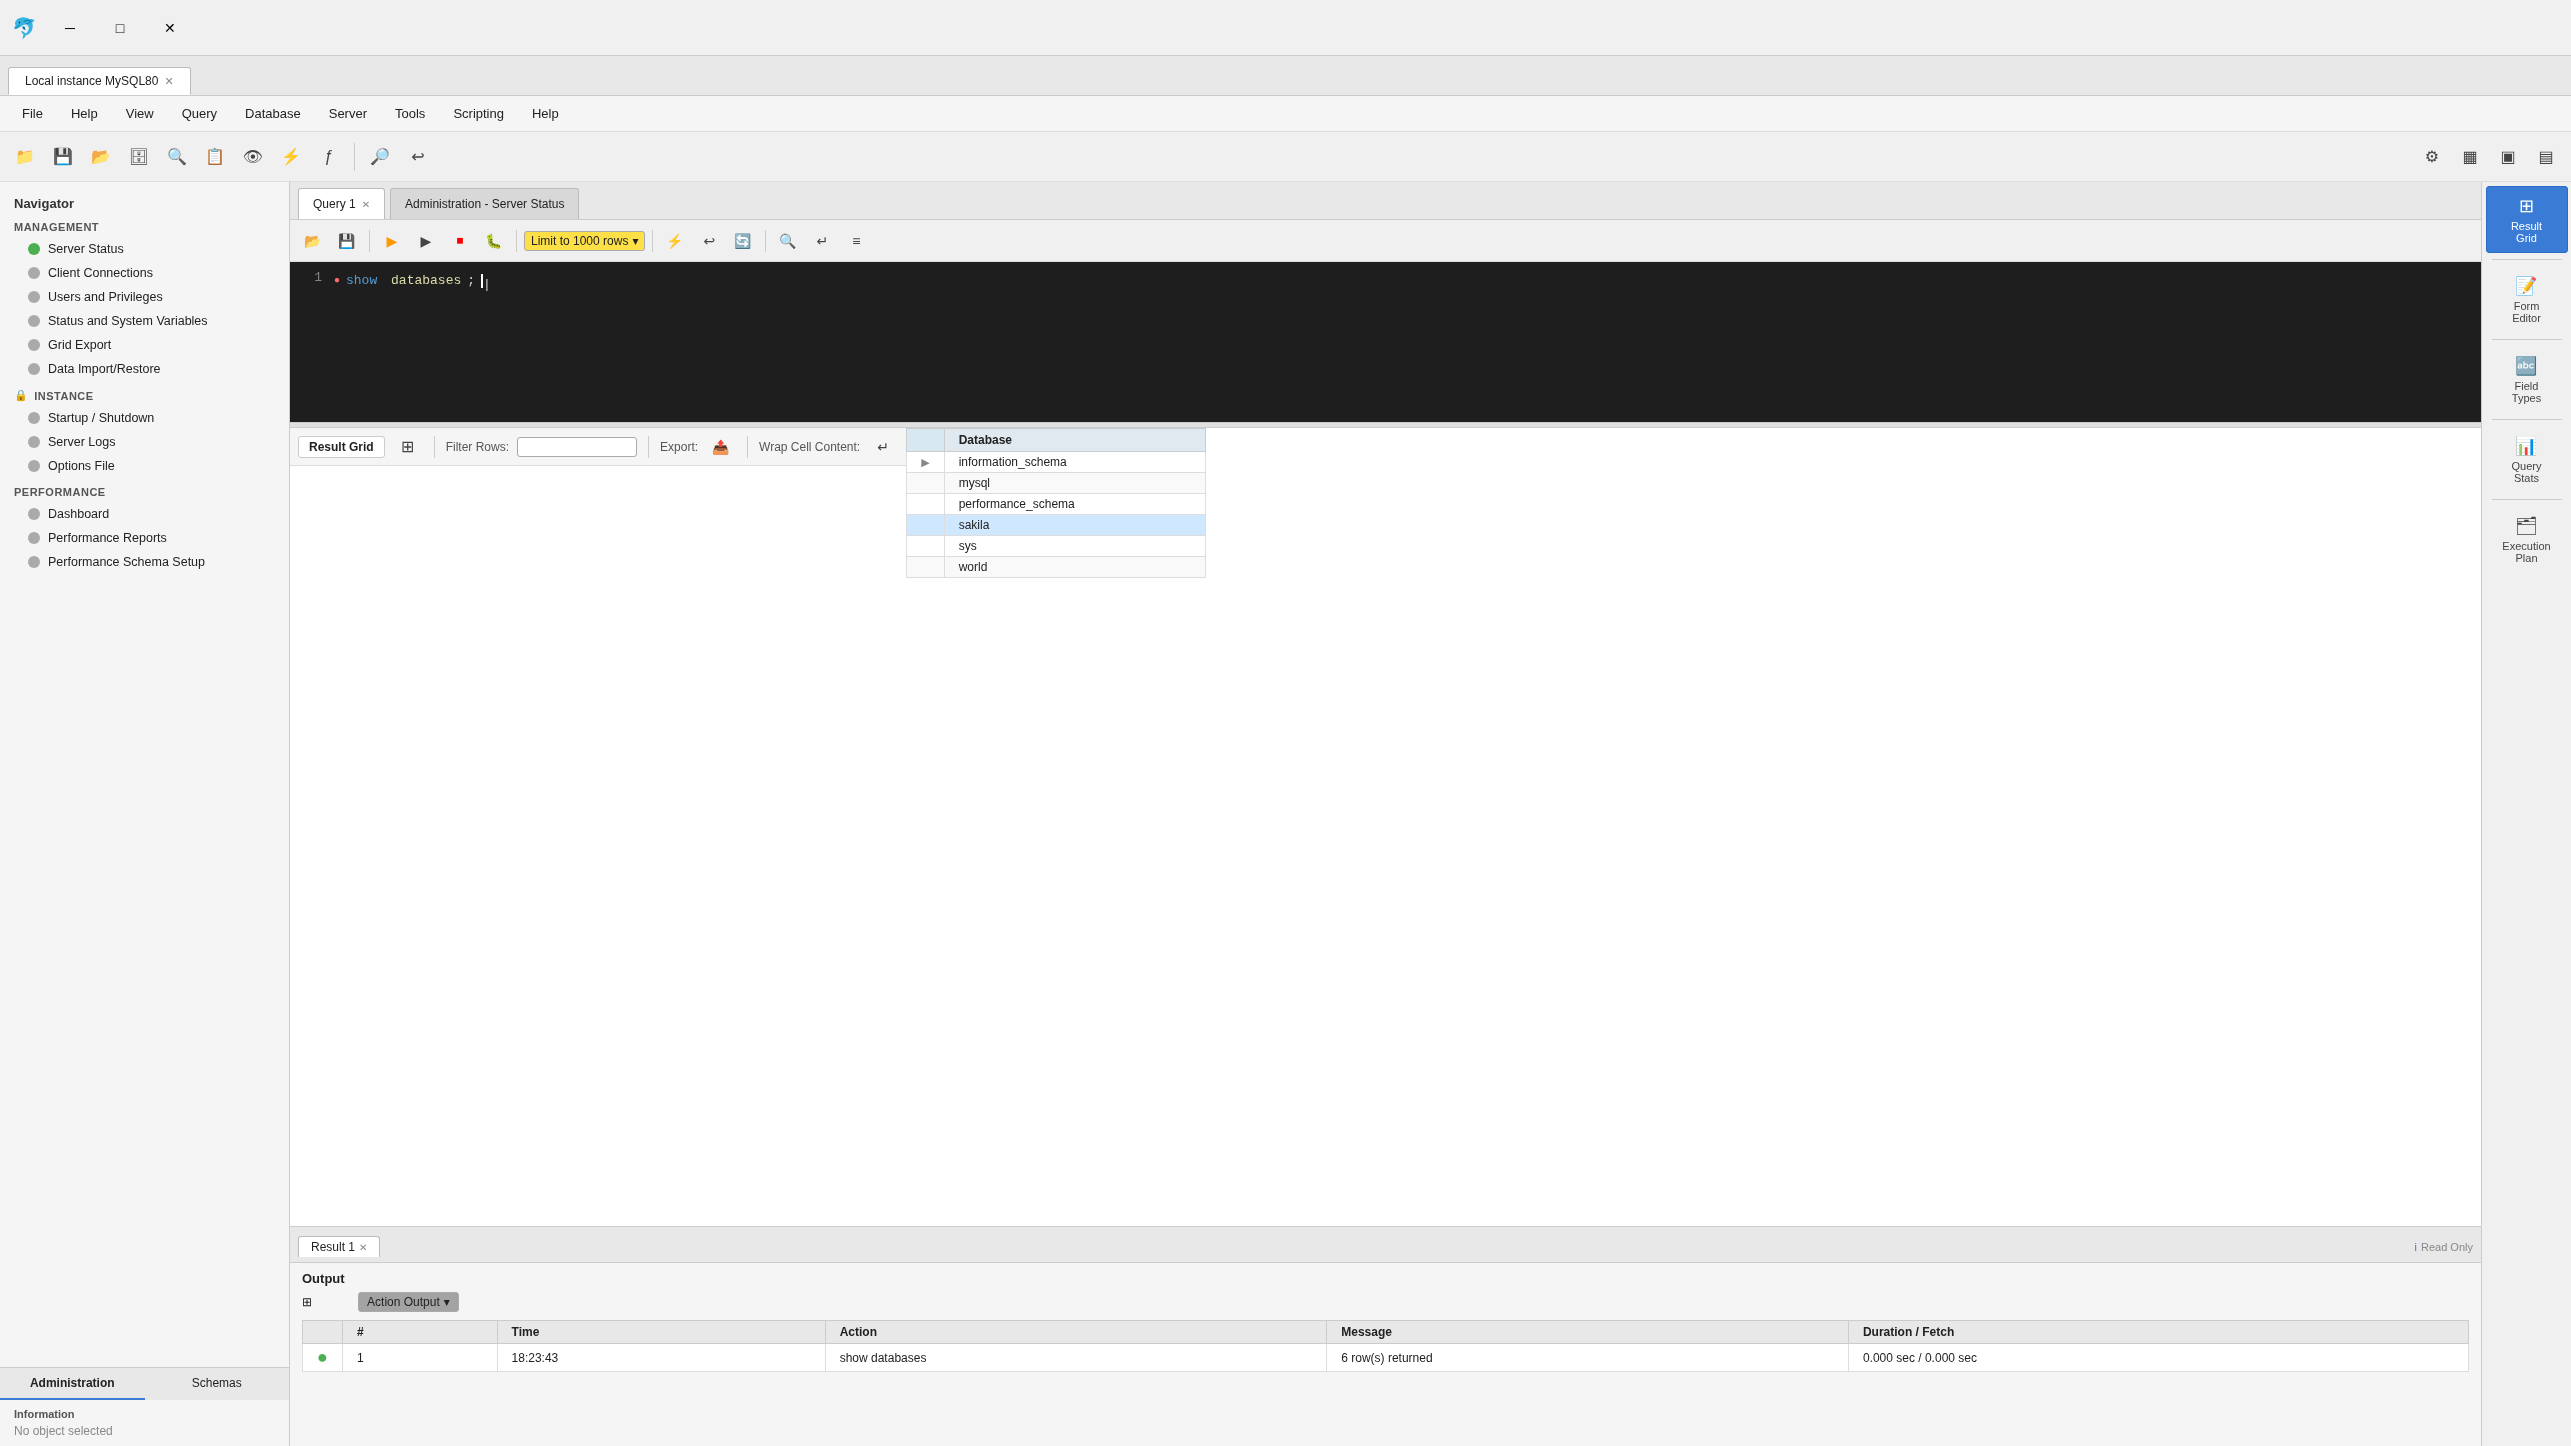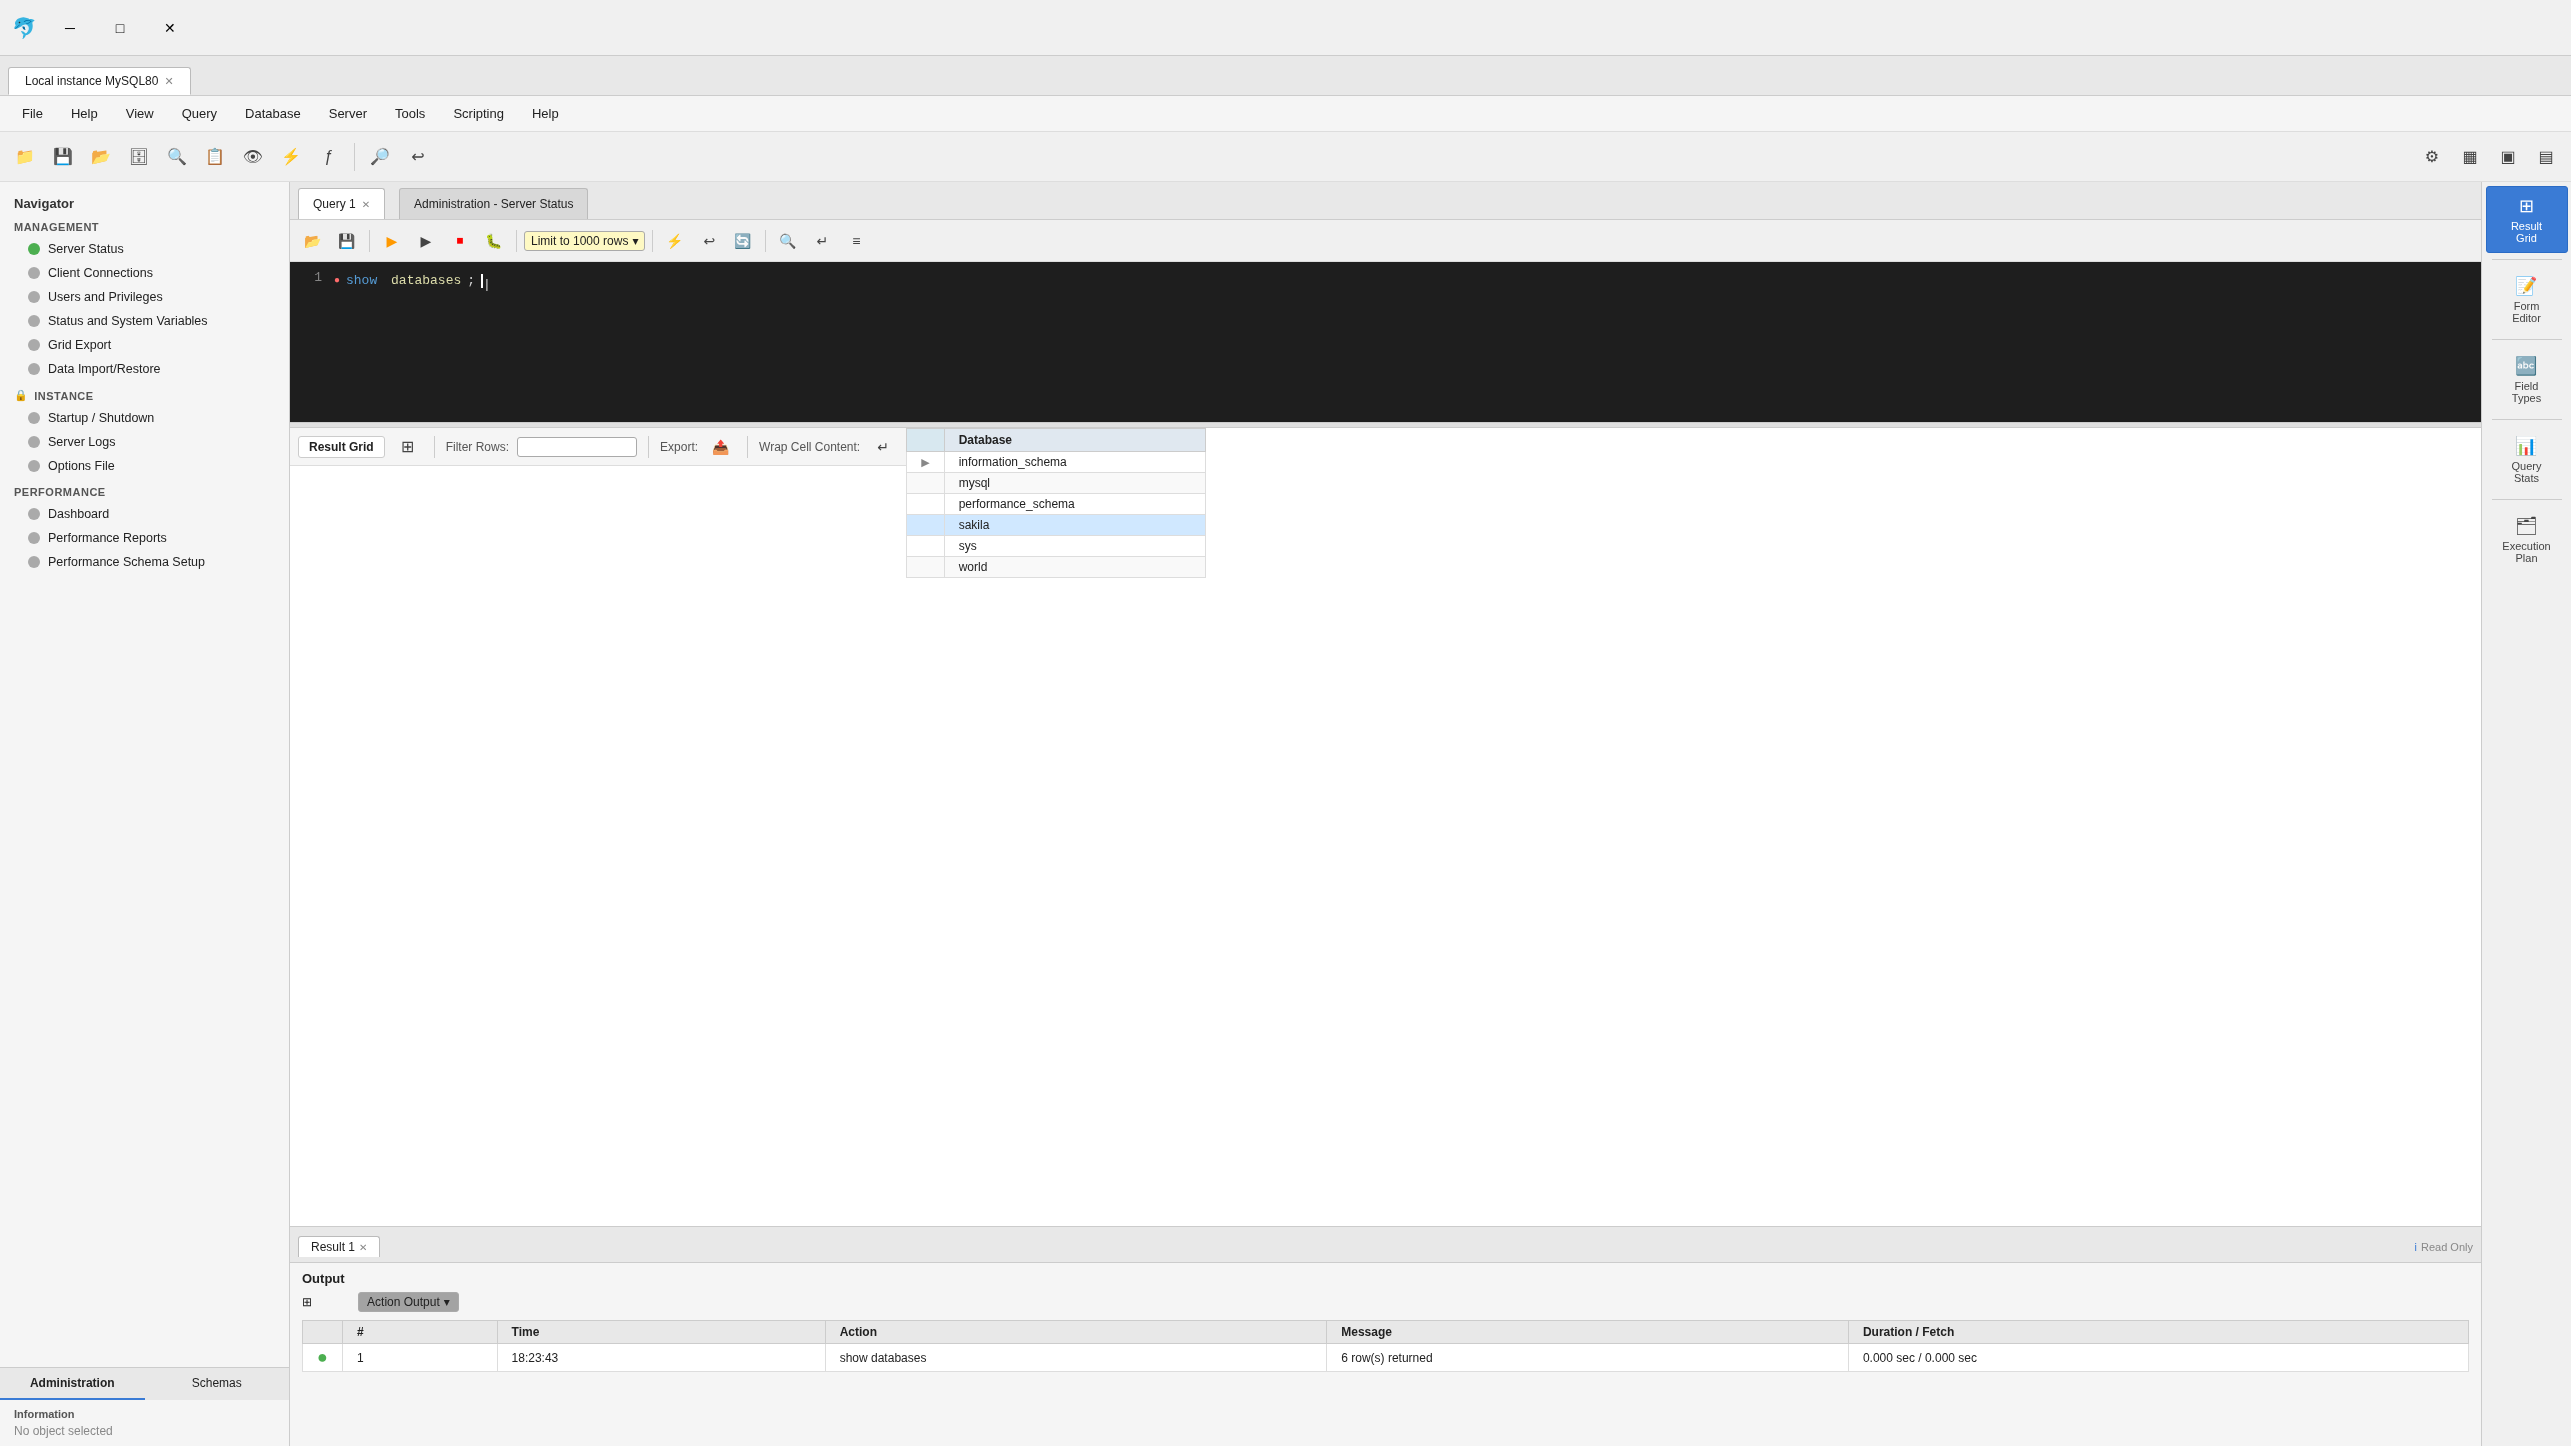--- a/index.html
+++ b/index.html
@@ -174,21 +174,21 @@
     }
     .query-tab {
       padding: 8px 14px;
       background: #d8d8d8;
       border: 1px solid #bbb;
       border-bottom: none;
       cursor: pointer;
       font-size: 12px;
       border-radius: 3px 3px 0 0;
       display: flex; align-items: center; gap: 6px;
-      margin-right: 14px;
+      margin-right: 5px;
     }
     .query-tab.active { background: #fff; }
     .query-tab .q-close { color: #888; font-size: 10px; }
 
     
     #query-toolbar {
       display: flex;
       align-items: center;
       padding: 4px 8px;
       background: #f0f0f0;
@@ -198,21 +198,21 @@
     }
     .qt-btn {
       width: 30px; height: 28px;
       display: flex; align-items: center; justify-content: center;
       background: transparent; border: 1px solid transparent;
       cursor: pointer; border-radius: 3px; font-size: 14px; color: #444;
     }
     .qt-sep { width: 1px; height: 22px; background: #ccc; margin: 0 3px; }
     .limit-select {
       display: flex; align-items: flex-start;
-      background: #fef9c3; border: 1px solid #aaa;
+      background: #fde047; border: 1px solid #aaa;
       border-radius: 3px; padding: 2px 6px;
       font-size: 12px; cursor: pointer; gap: 4px;
     }
 
     
     #editor-area {
       flex: 0 0 auto;
       background: #1e1e1e;
       color: #d4d4d4;
       font-family: 'Consolas', 'Courier New', monospace;

